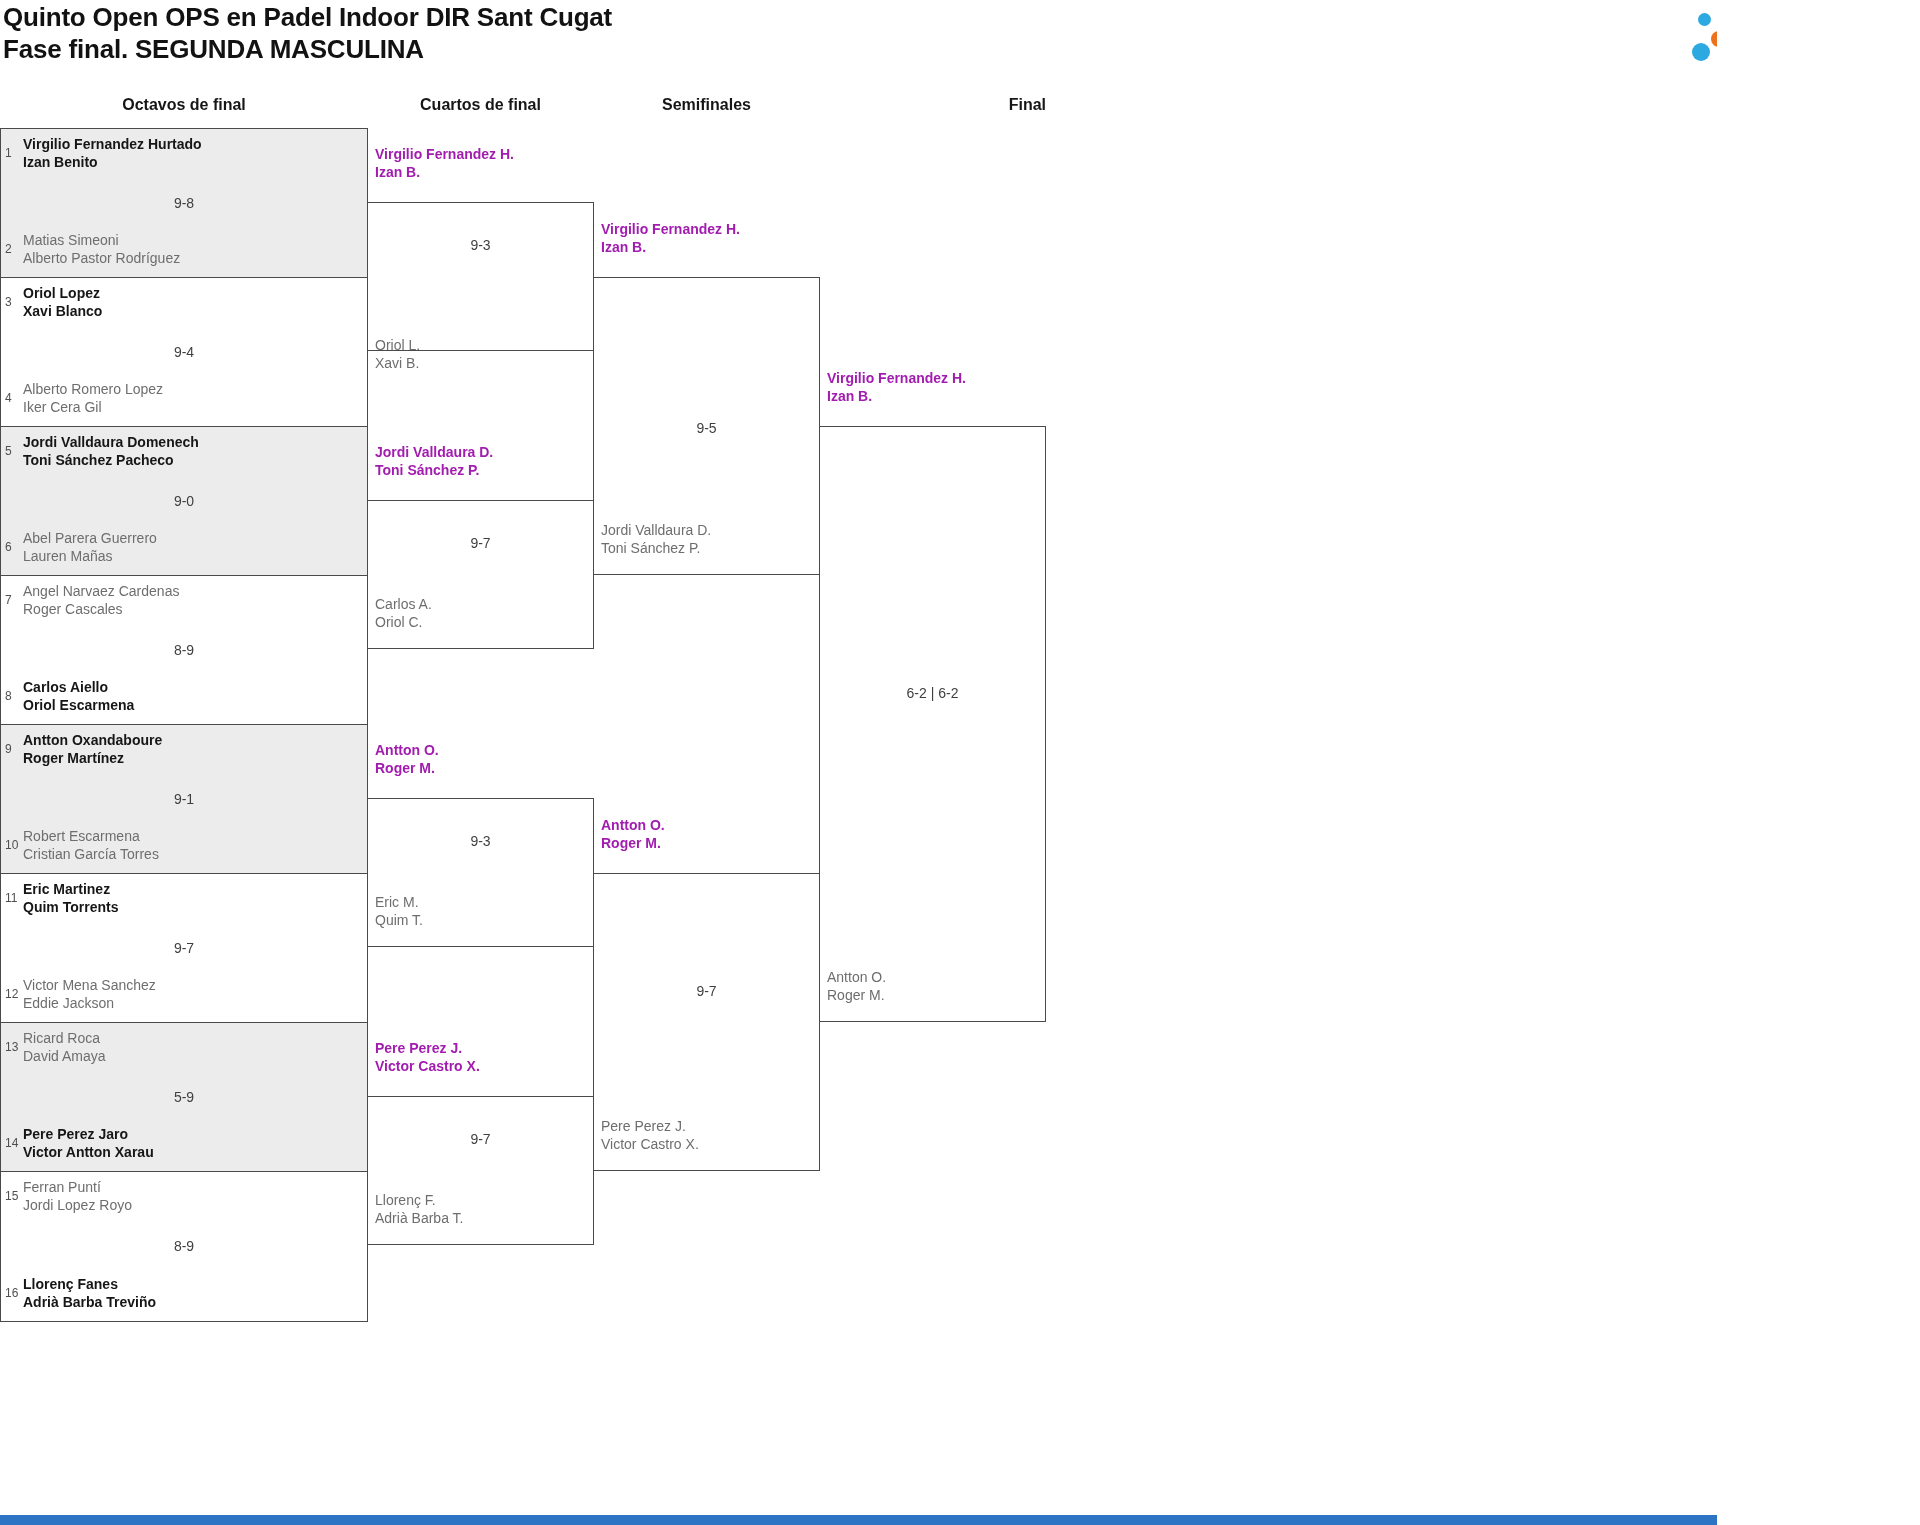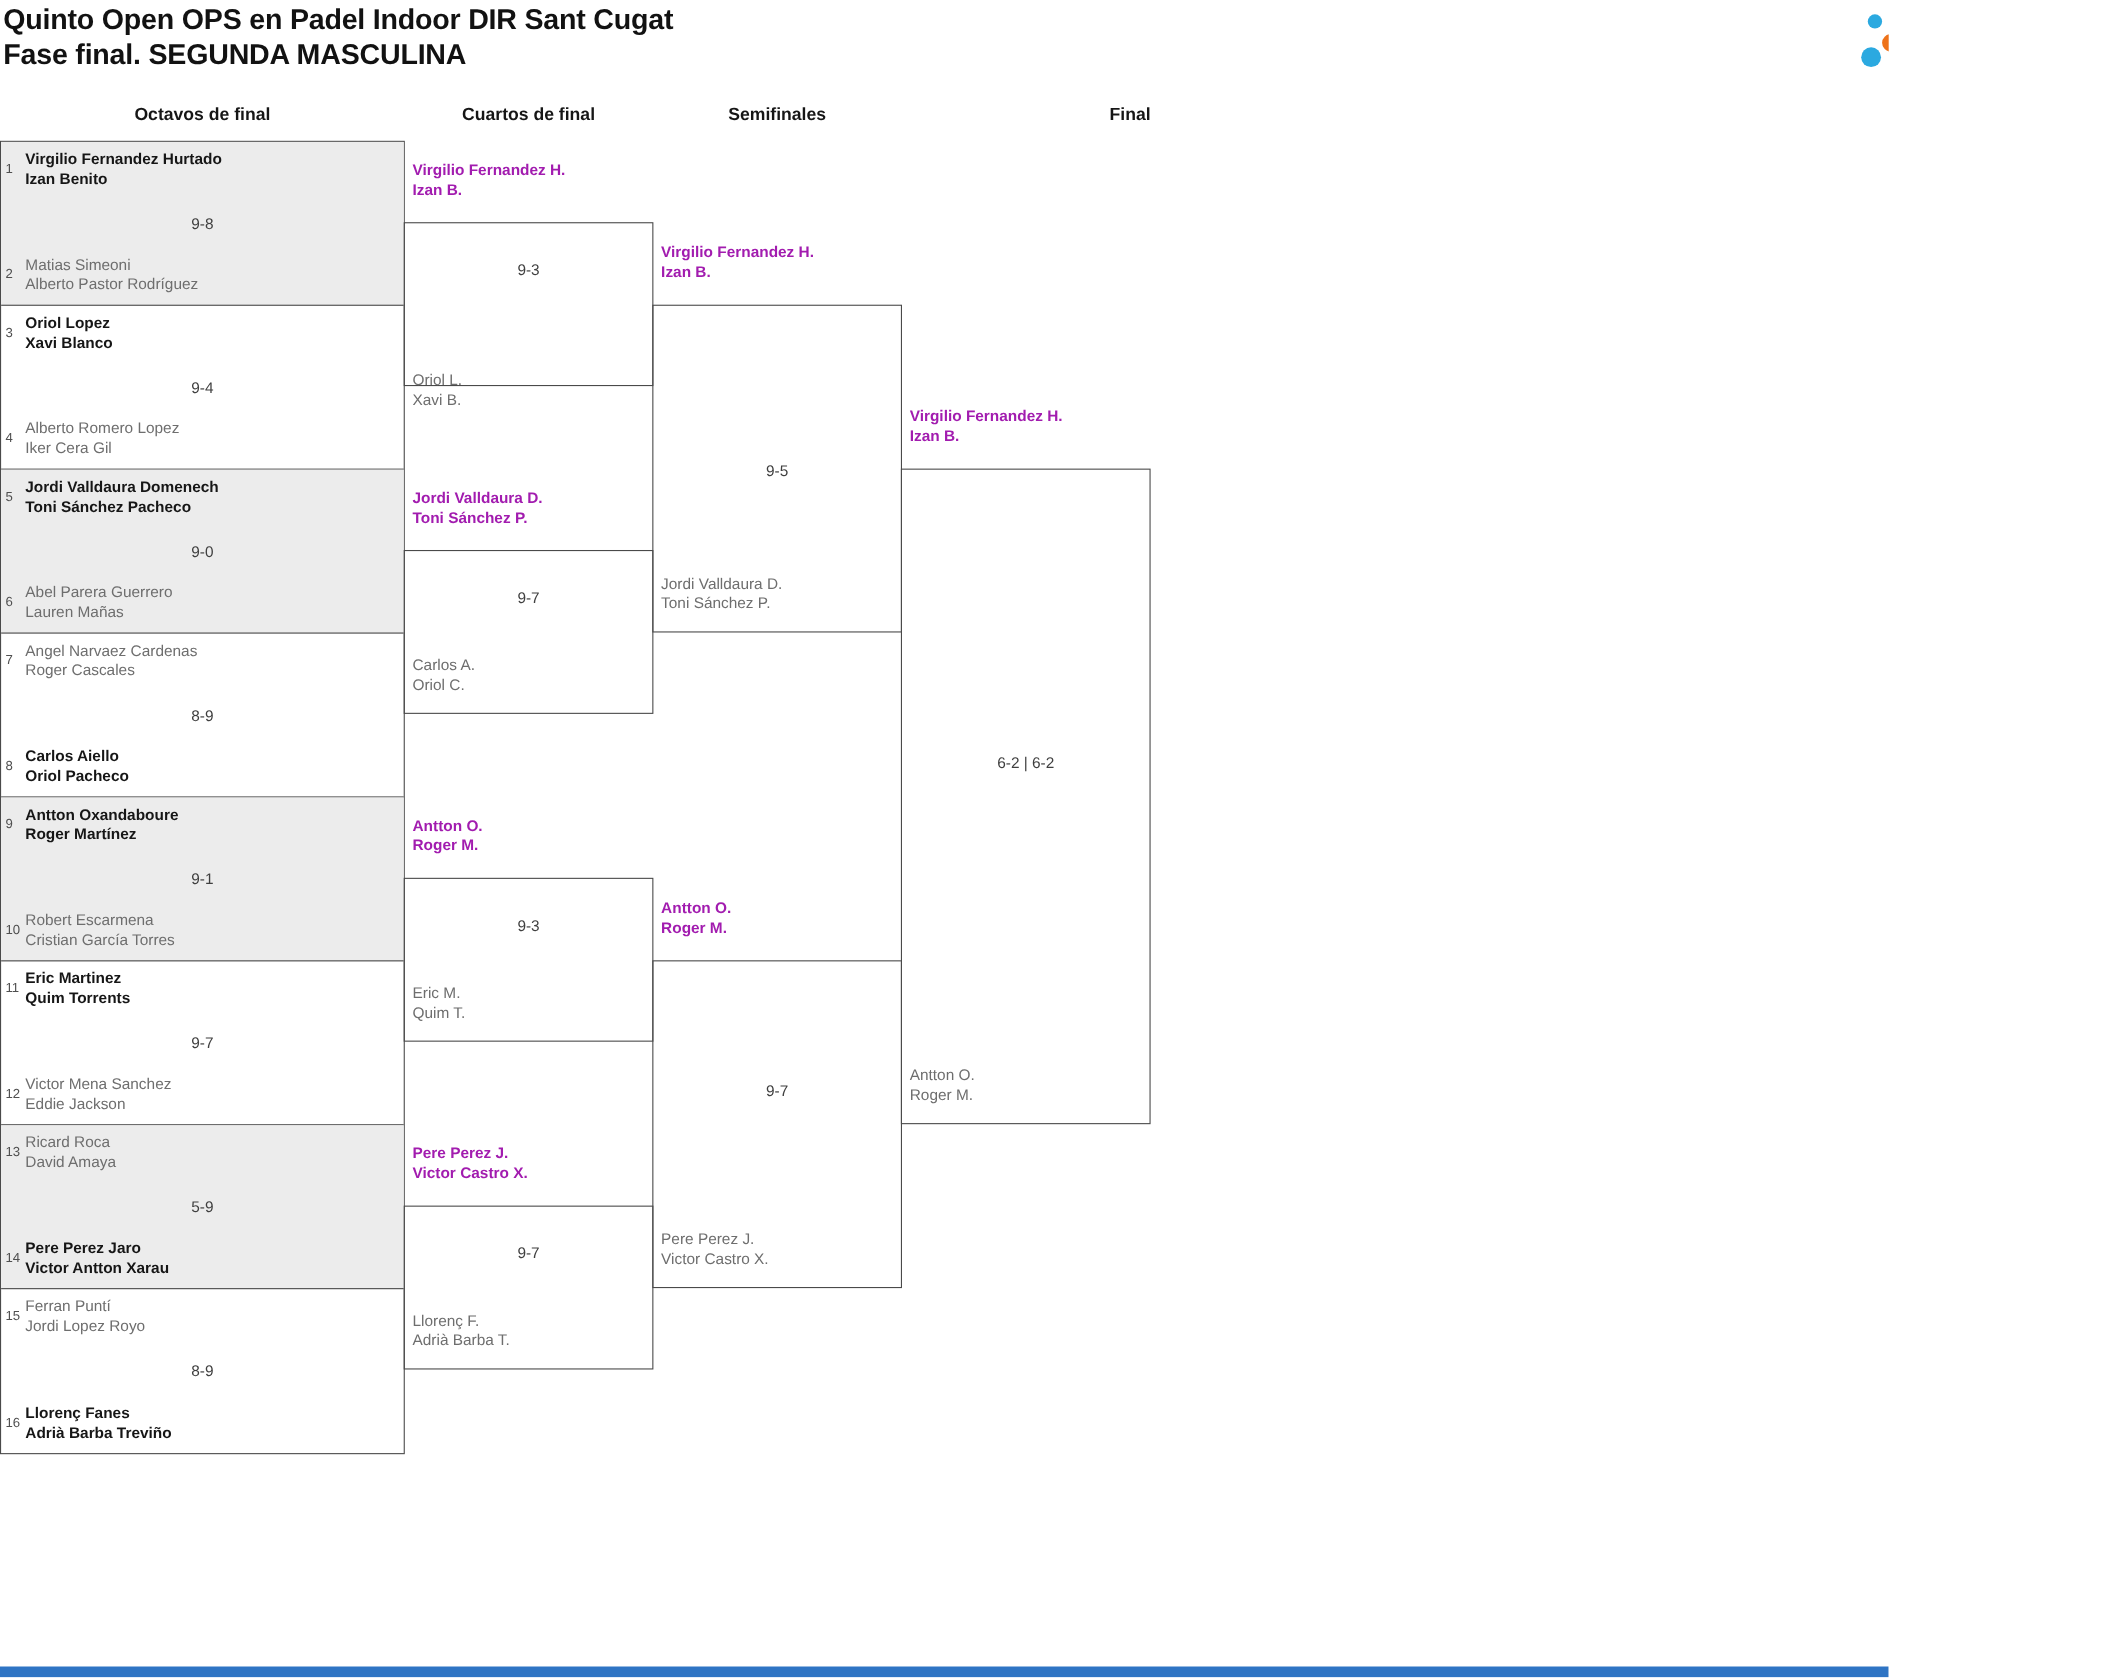--- a/index.html
+++ b/index.html
@@ -124,21 +124,21 @@
         <div class="nm l">
             <div>Angel Narvaez Cardenas</div>
             <div>Roger Cascales</div>
           </div>
       </div>
       <div class="score16">8-9</div>
       <div class="slot slotB">
         <div class="seed">8</div>
         <div class="nm w">
             <div>Carlos Aiello</div>
-            <div>Oriol Pacheco</div>
+            <div>Oriol Escarmena</div>
           </div>
       </div>
     </div>
 
     <div class="m16 shade" style="top:596px;">
       <div class="slot slotA">
         <div class="seed">9</div>
         <div class="nm w">
             <div>Antton Oxandaboure</div>
             <div>Roger Martínez</div>

